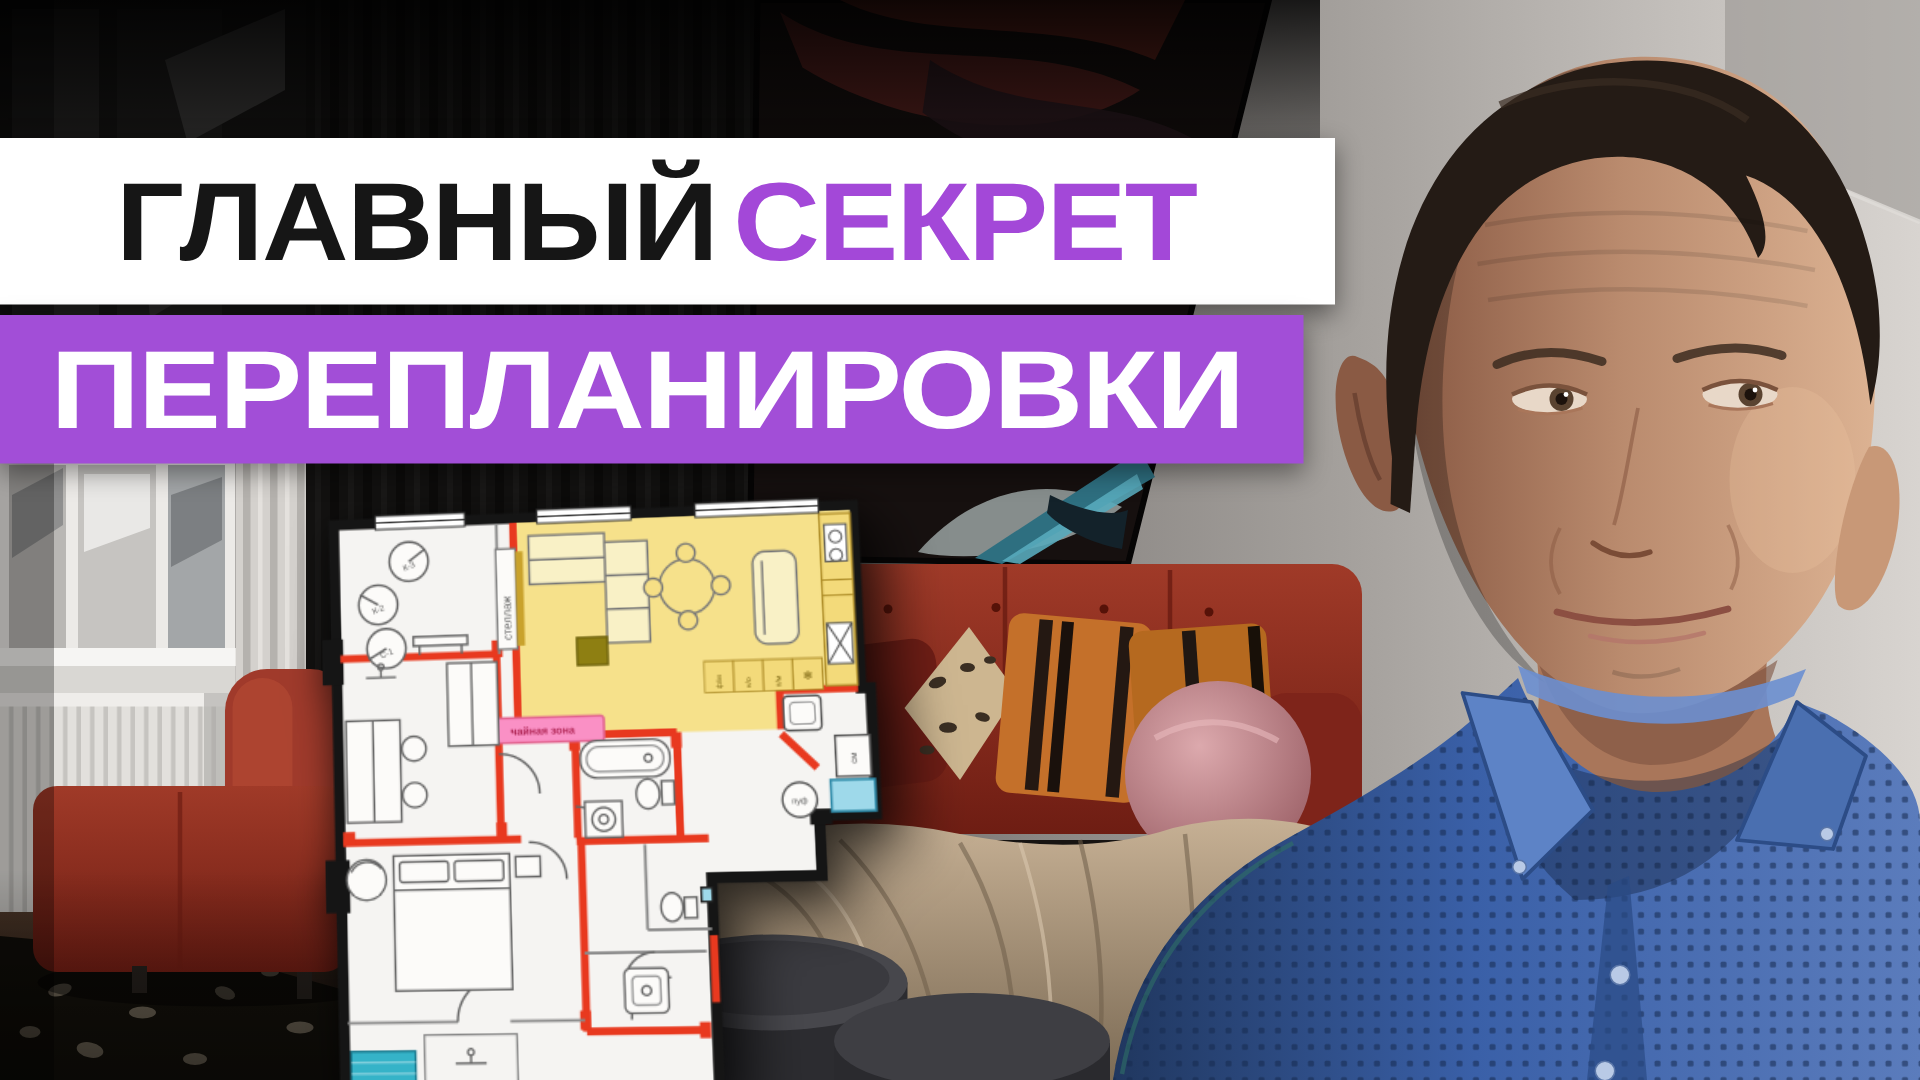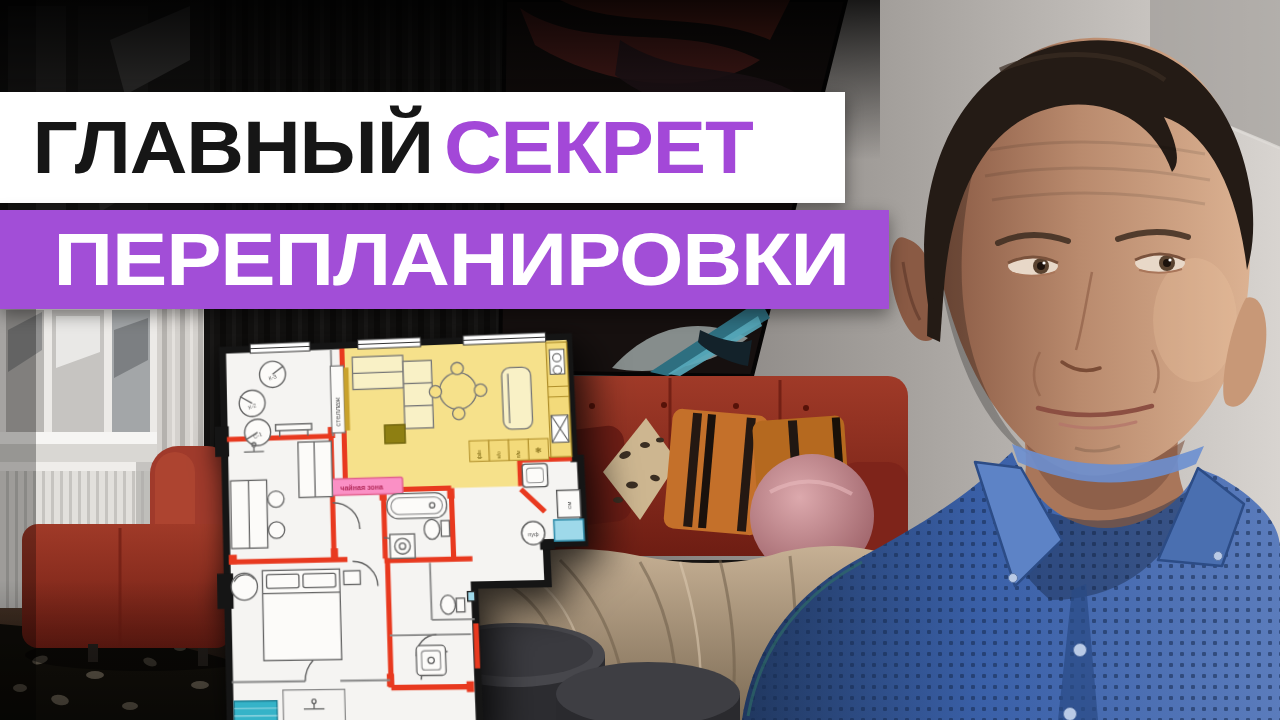--- a/index.html
+++ b/index.html
@@ -3,23 +3,23 @@
 <meta charset="utf-8">
 <style>
   html,body{margin:0;padding:0;background:#000;}
   #stage{position:relative;width:1280px;height:720px;overflow:hidden;background:#171412;
          font-family:"Liberation Sans","DejaVu Sans",sans-serif;}
   #stage svg{display:block;}
   .layer{position:absolute;left:0;top:0;}
   
   .banner{position:absolute;left:0;z-index:30;}
   .banner-white{top:92px;width:845px;height:111px;background:#ffffff;
-                box-shadow:0 6px 16px rgba(0,0,0,.45);}
+                box-shadow:0 6px 16px rgba(0,0,0,.45);padding-left:45px;}
   .banner-purple{top:210px;width:869px;height:99px;background:#a24ed7;
-                 box-shadow:0 6px 16px rgba(0,0,0,.4);padding-left:20px;}
+                 box-shadow:0 6px 16px rgba(0,0,0,.4);}
   .headline{white-space:nowrap;font-weight:bold;letter-spacing:-1px;
             transform-origin:0 50%;padding-left:30px;}
   .headline-top{font-size:74px;line-height:111px;color:#161616;transform:scaleX(1.08);}
   .headline-top .accent{color:#a348d8;margin-left:10px;}
   .headline-bottom{font-size:74px;line-height:99px;color:#ffffff;transform:scaleX(1.12);}
   
   .plan-wrap{position:absolute;left:210px;top:336px;width:372px;height:390px;z-index:20;
              transform:perspective(1300px) rotateX(6.5deg) rotateY(-6deg) rotateZ(-1.6deg);
              transform-origin:40% 0%;
              filter:drop-shadow(14px 16px 18px rgba(0,0,0,.55)) drop-shadow(0 6px 10px rgba(0,0,0,.45));}

